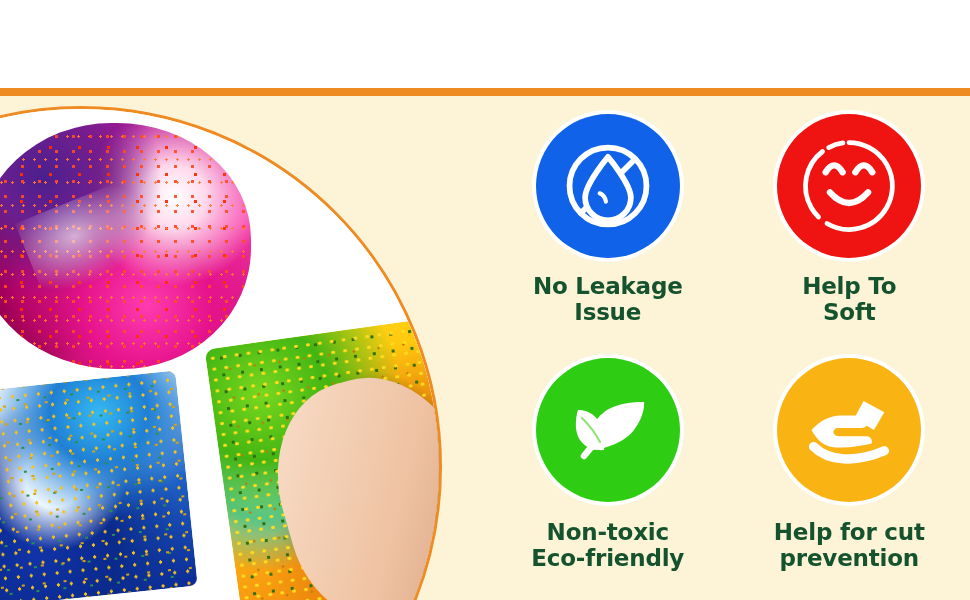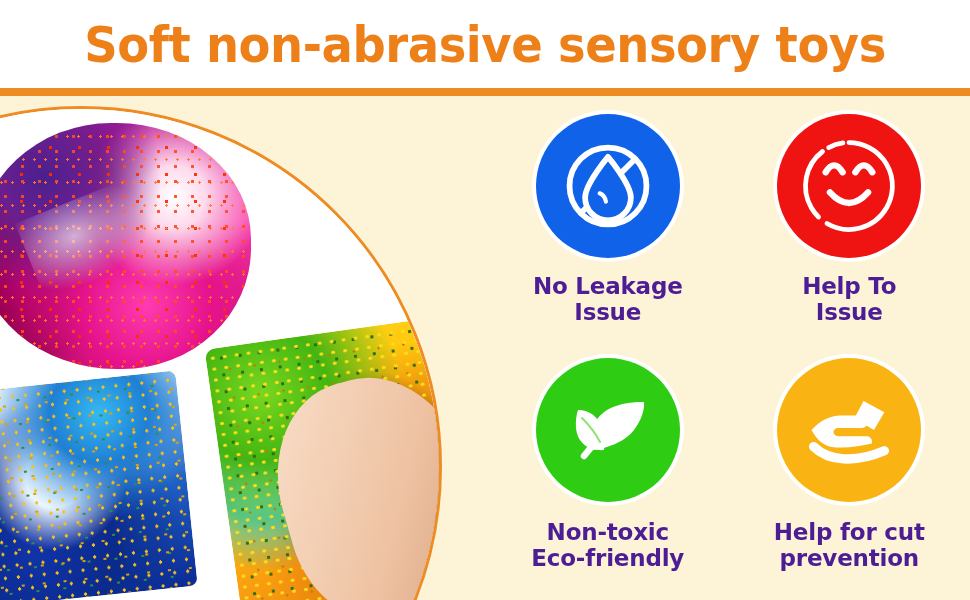--- a/index.html
+++ b/index.html
@@ -200,34 +200,31 @@
     box-shadow: 0 0 0 4px rgba(255,255,255,0.95);
   }
   .icon-circle svg { display: block; }
   .feature-label {
     margin-top: 16px;
     text-align: center;
     font-family: "DejaVu Sans", sans-serif;
     font-weight: bold;
     font-size: 23px;
     line-height: 1.12;
-    color: #4c1d95;
+    color: #14532d;
     letter-spacing: -0.2px;
     white-space: pre-line;
   }
   .feature.row2 .feature-label { margin-top: 18px; }
 </style>
 </head>
 <body>
 
 <div class="page">
 
-  <div class="header">
-    <div class="header-title">Soft non-abrasive sensory toys</div>
-  </div>
   <div class="header-rule"></div>
 
   <div class="body-bg"></div>
 
   <div class="photo-disc">
     <div class="photo-inner">
 
       <div class="photo-pink">
         <div class="glitter"></div>
         <div class="shine"></div>
@@ -264,21 +261,21 @@
     <div class="feature">
       <div class="icon-circle" style="background:#ef1412;">
         <svg width="106" height="106" viewBox="0 0 100 100" aria-hidden="true">
           <path d="M50 9 A41 41 0 1 1 49.9 9" fill="none" stroke="#ffffff" stroke-width="4.5" stroke-linecap="round" stroke-dasharray="150 10 70 7 14 6"></path>
           <path d="M28 37 q8 -13 16 0" fill="none" stroke="#ffffff" stroke-width="6" stroke-linecap="round"></path>
           <path d="M56 37 q8 -13 16 0" fill="none" stroke="#ffffff" stroke-width="6" stroke-linecap="round"></path>
           <path d="M32 56 q18 20 36 0" fill="none" stroke="#ffffff" stroke-width="6" stroke-linecap="round"></path>
         </svg>
       </div>
       <div class="feature-label">Help To
-Issue</div>
+Soft</div>
     </div>
 
     <div class="feature row2">
       <div class="icon-circle" style="background:#2ecc12;">
         <svg width="100" height="100" viewBox="0 0 100 100" aria-hidden="true">
           <path d="M86 22 C86 22 54 20 40 38 C28 53 34 70 34 70 C34 70 62 68 76 50 C88 34 86 22 86 22 Z" fill="#ffffff"></path>
           <path d="M20 30 C20 30 14 48 22 60 C30 72 46 70 46 70 C46 70 48 52 40 40 C32 29 20 30 20 30 Z" fill="#ffffff"></path>
           <path d="M78 30 C60 40 40 58 26 76" fill="none" stroke="#ffffff" stroke-width="6.5" stroke-linecap="round"></path>
           <path d="M24 38 C32 46 38 54 42 62" fill="none" stroke="#8fe36f" stroke-width="2" stroke-linecap="round"></path>
         </svg>

